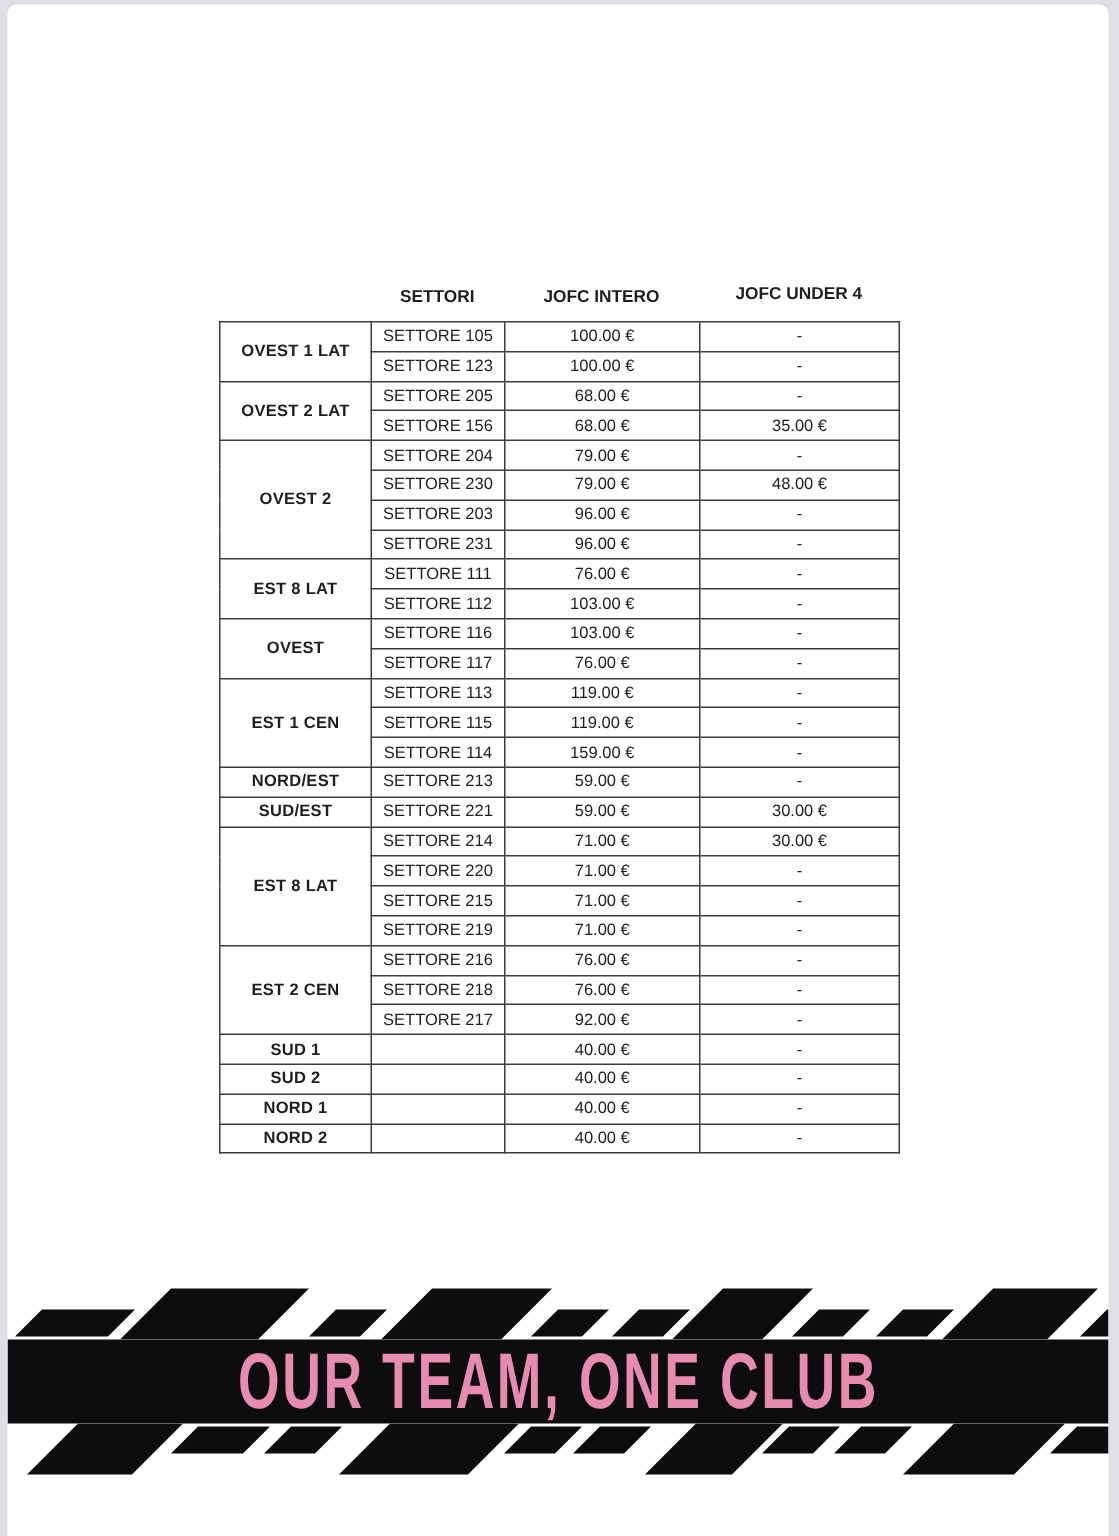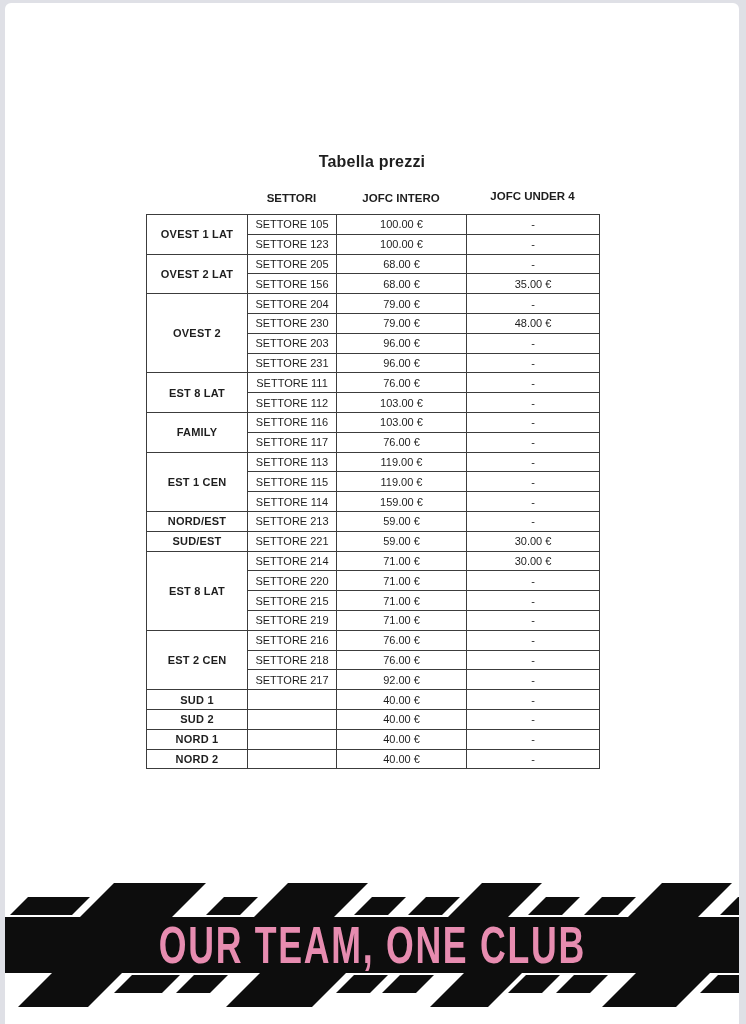--- a/index.html
+++ b/index.html
@@ -70,21 +70,21 @@
   }
   .price-table td.group-cell {
     font-weight: bold;
     font-size: 11px;
     letter-spacing: 0.2px;
   }
   
   .banner {
     position: absolute;
     left: 0; right: 0;
-    top: 878px;
+    top: 854px;
     height: 130px;
     overflow: hidden;
   }
   .zig {
     position: relative;
     width: 100%;
     overflow: hidden;
   }
   .zig.top { height: 36px; }
   .zig.bottom { height: 38px; }
@@ -112,21 +112,20 @@
     transform: scale(0.85, 1.25);
     white-space: nowrap;
     line-height: 1;
   }
 </style>
 </head>
 <body>
 
 <div class="page">
 
-  <div class="doc-title">Tabella prezzi</div>
 
   <div class="table-area">
     <div class="col-headers">
       <div class="ch ch0"></div>
       <div class="ch ch1">SETTORI</div>
       <div class="ch ch2">JOFC INTERO</div>
       <div class="ch ch3">JOFC UNDER 4</div>
     </div>
     <table class="price-table">
       <colgroup>
@@ -184,21 +183,21 @@
             <td>SETTORE 111</td>
             <td>76.00 €</td>
             <td>-</td>
           </tr>
           <tr>
             <td>SETTORE 112</td>
             <td>103.00 €</td>
             <td>-</td>
           </tr>
           <tr>
-            <td class="group-cell" rowspan="2">FAMILY</td>
+            <td class="group-cell" rowspan="2">OVEST</td>
             <td>SETTORE 116</td>
             <td>103.00 €</td>
             <td>-</td>
           </tr>
           <tr>
             <td>SETTORE 117</td>
             <td>76.00 €</td>
             <td>-</td>
           </tr>
           <tr>

